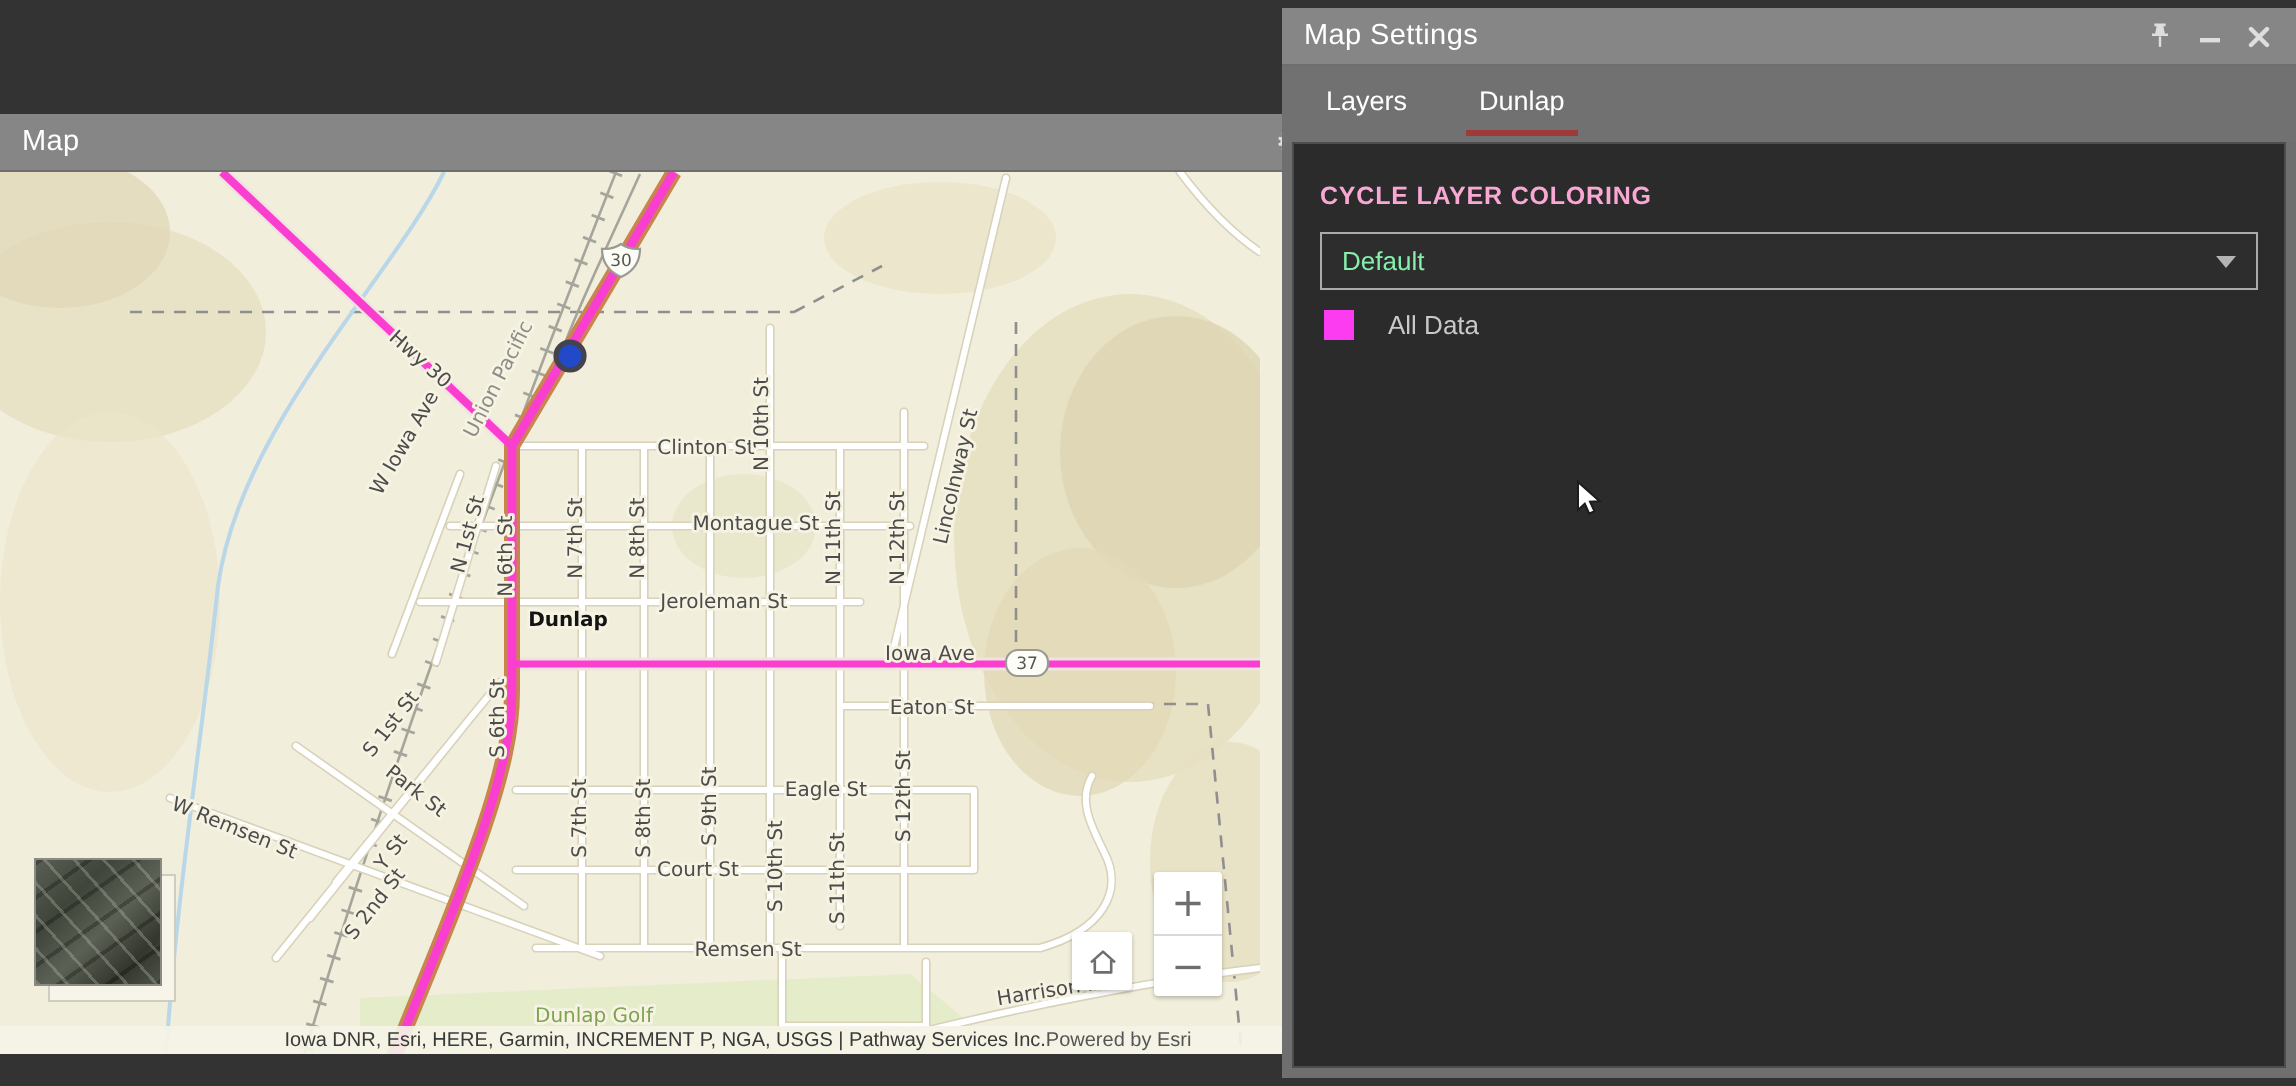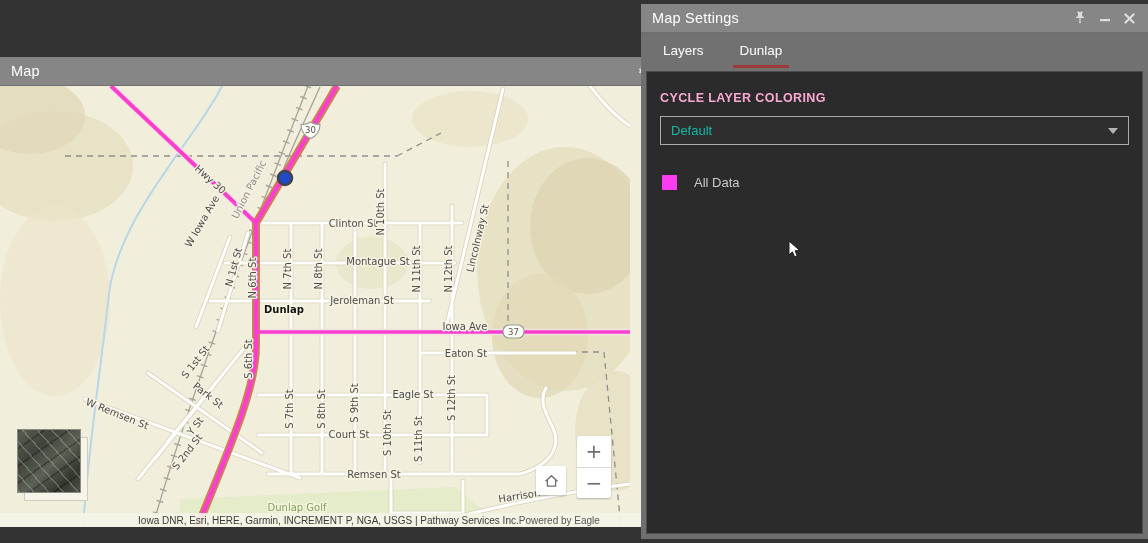--- a/index.html
+++ b/index.html
@@ -59,25 +59,25 @@
   .attribution .powered{color:#555;}
 
   
   #settings-window{left:641px;top:4px;width:507px;height:535px;background:#6f6f6f;}
   .tabs-row{height:38px;background:#717171;display:flex;align-items:center;padding-left:17px;gap:26px;}
   .tab{position:relative;color:#ffffff;font-size:13.5px;padding:10px 5px 13px;cursor:pointer;}
   .tab .underline{position:absolute;left:-2px;right:-2px;bottom:3px;height:3px;background:transparent;}
   #settings-content{position:absolute;left:5px;right:5px;top:67px;bottom:5px;background:var(--panel_dark);
                     border:1px solid #4d4d4d;padding:15px 13px;box-sizing:border-box;}
   .section-heading{color:#f9a8d4;font-size:12.5px;font-weight:bold;letter-spacing:.4px;margin:4px 0 11px;}
-  .dropdown{height:27px;border:1px solid #ababab;background:#2d2d2d;color:#14b8a6;display:flex;
+  .dropdown{height:27px;border:1px solid #ababab;background:#2d2d2d;color:#86efac;display:flex;
             align-items:center;justify-content:space-between;padding:0 10px;font-size:13px;cursor:pointer;}
   .caret{width:0;height:0;border-left:5px solid transparent;border-right:5px solid transparent;
          border-top:6px solid #b3b3b3;}
-  .legend-row{margin-top:30px;display:flex;align-items:center;}
+  .legend-row{margin-top:10px;display:flex;align-items:center;}
   .swatch{width:15px;height:15px;margin-left:2px;cursor:pointer;}
   .legend-label{color:#c9c9c9;font-size:13px;margin-left:17px;}
   #cursor{position:absolute;left:147px;top:236px;pointer-events:none;}
 </style>
 </head>
 <body>
 
 <div class="window" id="map-window">
   <div class="titlebar">
     <span class="wtitle">Map</span>
@@ -202,21 +202,21 @@
       </svg>
     </div>
     <div class="zoomctl">
       <div class="zbtn">+</div>
       <div class="zdiv"></div>
       <div class="zbtn">−</div>
     </div>
 
     <div class="attribution">
       <span>Iowa DNR, Esri, HERE, Garmin, INCREMENT P, NGA, USGS | Pathway Services Inc.</span>
-      <span class="powered">Powered by Eagle</span>
+      <span class="powered">Powered by Esri</span>
     </div>
   </div>
 </div>
 
 <div class="window" id="settings-window">
   <div class="titlebar">
     <span class="wtitle">Map Settings</span>
     <div class="tbar-icons">
       <span class="ic">
         <svg width="12" height="14" viewBox="0 0 12 14">

